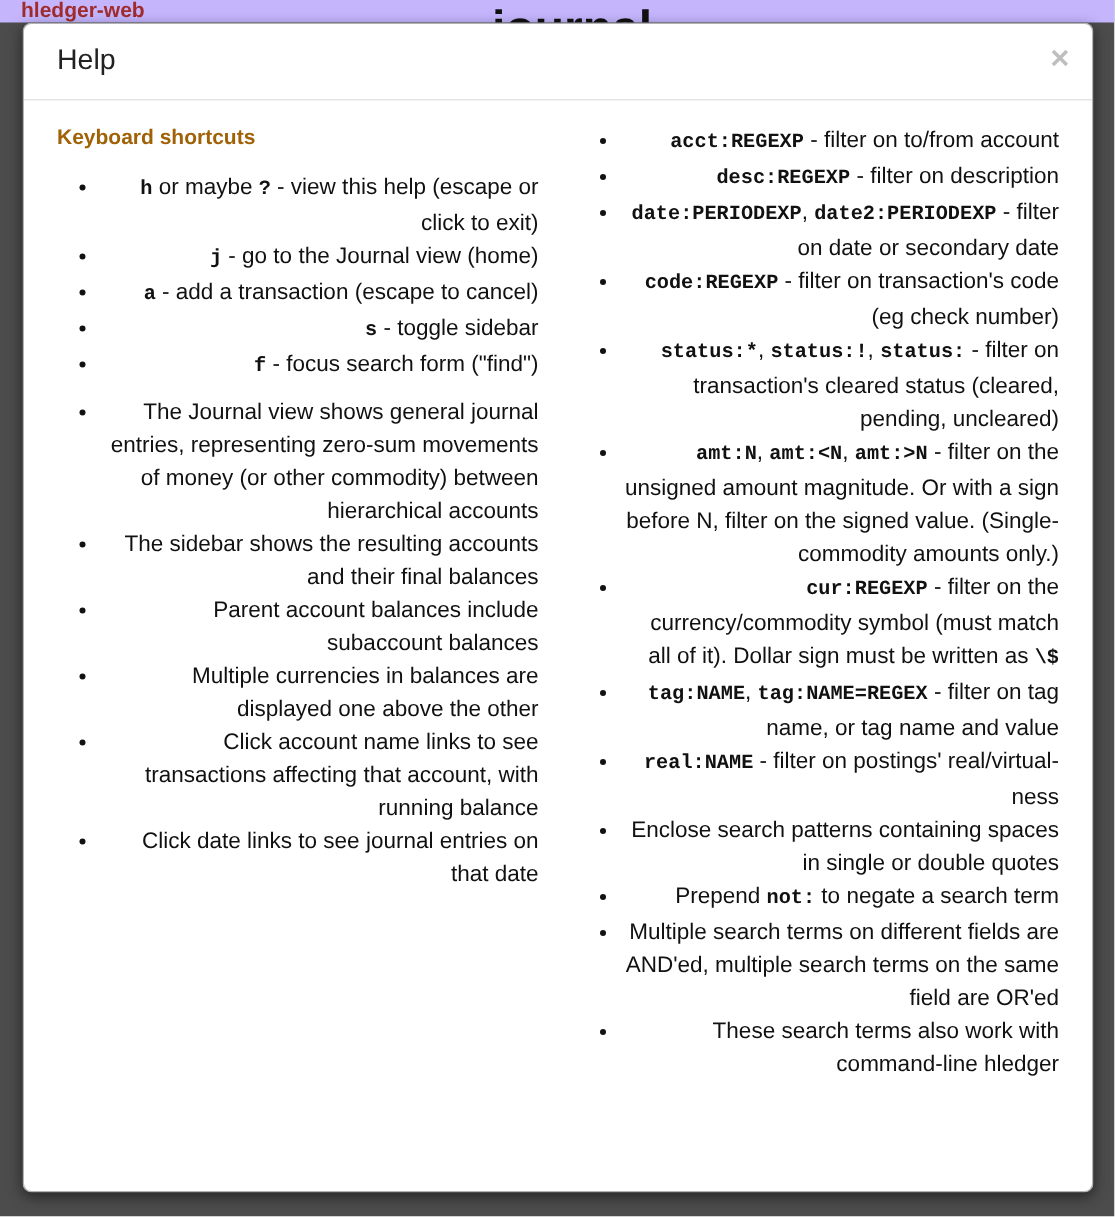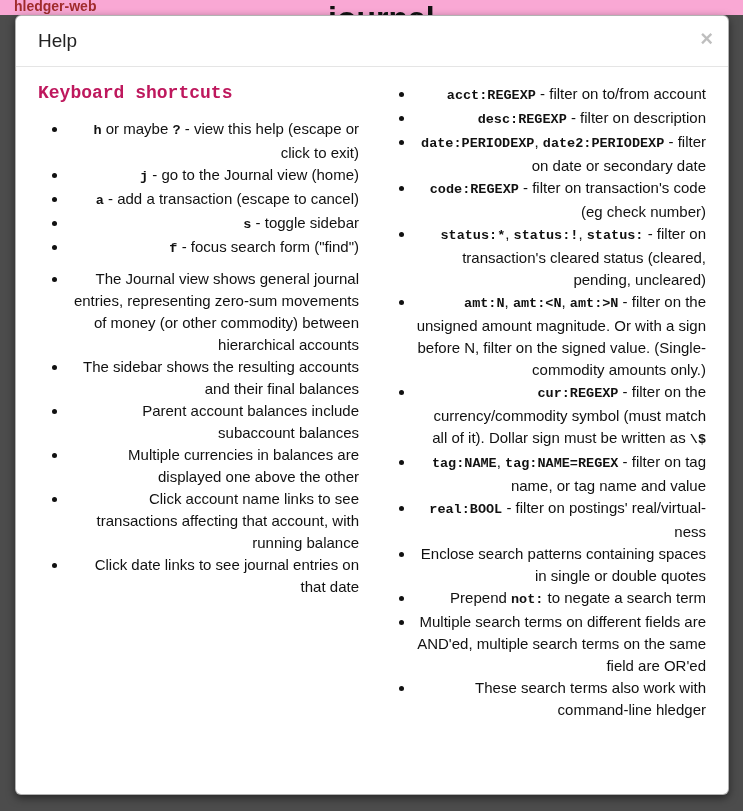--- a/index.html
+++ b/index.html
@@ -8,21 +8,21 @@
     width: 743px; height: 811px;
     position: relative; overflow: hidden;
     background: #ffffff;
     font-family: "Liberation Sans", sans-serif;
     color: #111;
   }
 
   
   .topbar {
     position: absolute; top: 0; left: 0; right: 0; height: 15px;
-    background: #f9a8d4; overflow: hidden; z-index: 20;
+    background: #c4b5fd; overflow: hidden; z-index: 20;
   }
   .brand {
     position: absolute; left: 14px; top: -2px;
     font-size: 14px; color: #a02c2c; text-decoration: none; font-weight: bold;
   }
   .page-heading {
     position: absolute; left: 328px; top: 0;
     margin: 0; font-size: 32px; font-weight: bold; color: #111;
     white-space: nowrap;
   }
@@ -56,23 +56,22 @@
     font-family: "Liberation Sans", sans-serif;
   }
   .modal-body {
     padding: 16px 22px 10px 22px;
     display: flex; gap: 26px;
     flex: 1 1 auto; overflow: hidden;
   }
   .col { flex: 1 1 0; min-width: 0; }
 
   .section-heading {
-    font-size: 18px; font-weight: bold; color: #be185d;
+    font-size: 14px; font-weight: bold; color: #a16207;
     margin: 0 0 15px 0;
-    font-family: Liberation Mono, monospace;
   }
   .section-heading.spaced { margin-top: 18px; }
 
   ul.help-list {
     margin: 0 0 8px 0; padding-left: 30px;
     font-size: 15px; line-height: 22px; color: #111;
     list-style-type: disc;
     text-align: right;
   }
   ul.help-list li { margin: 0; padding: 0; }
@@ -120,21 +119,21 @@
     <div class="col">
       <ul class="help-list">
           <li><code>acct:REGEXP</code> - filter on to/from account</li>
           <li><code>desc:REGEXP</code> - filter on description</li>
           <li><code>date:PERIODEXP</code>, <code>date2:PERIODEXP</code> - filter on date or secondary date</li>
           <li><code>code:REGEXP</code> - filter on transaction's code (eg check number)</li>
           <li><code>status:*</code>, <code>status:!</code>, <code>status:</code> - filter on transaction's cleared status (cleared, pending, uncleared)</li>
           <li><code>amt:N</code>, <code>amt:&lt;N</code>, <code>amt:&gt;N</code> - filter on the unsigned amount magnitude. Or with a sign before N, filter on the signed value. (Single-commodity amounts only.)</li>
           <li><code>cur:REGEXP</code> - filter on the currency/commodity symbol (must match all of it). Dollar sign must be written as <code>\$</code></li>
           <li><code>tag:NAME</code>, <code>tag:NAME=REGEX</code> - filter on tag name, or tag name and value</li>
-          <li><code>real:BOOL</code> - filter on postings' real/virtual-ness</li>
+          <li><code>real:NAME</code> - filter on postings' real/virtual-ness</li>
           <li>Enclose search patterns containing spaces in single or double quotes</li>
           <li>Prepend <code>not:</code> to negate a search term</li>
           <li>Multiple search terms on different fields are AND'ed, multiple search terms on the same field are OR'ed</li>
           <li>These search terms also work with command-line hledger</li>
         </ul>
     </div>
   </div>
 </div>
 
 </body></html>

